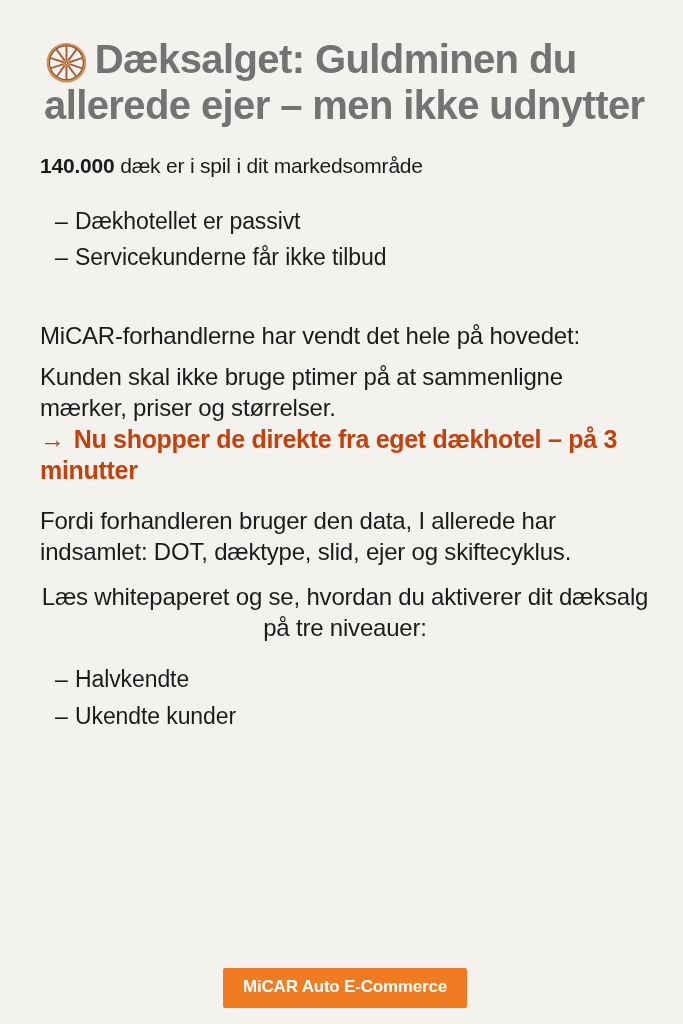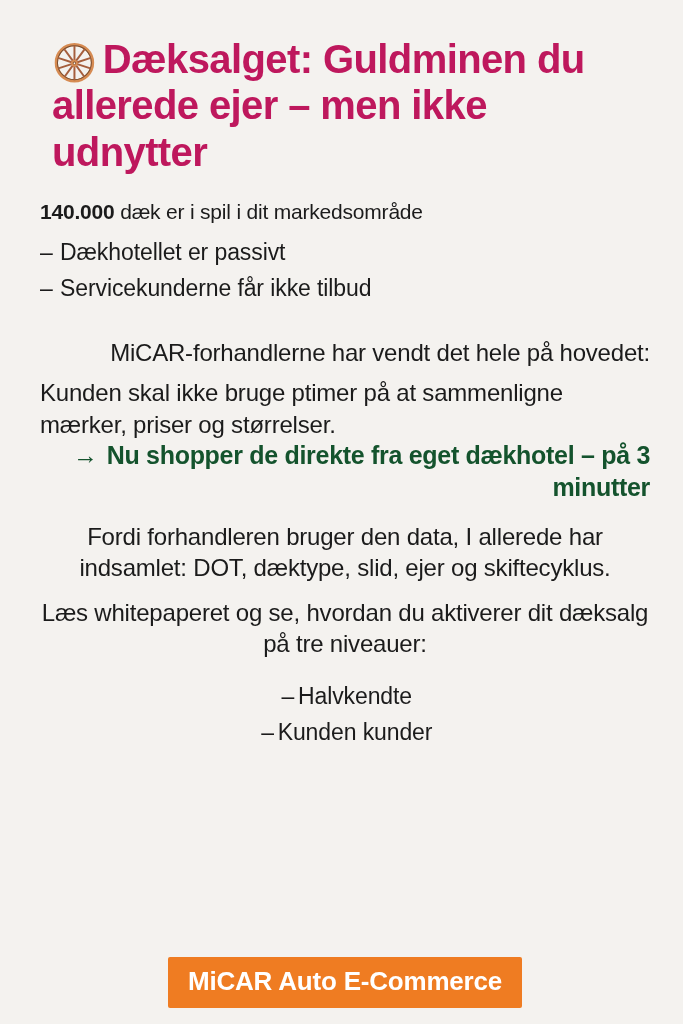--- a/index.html
+++ b/index.html
@@ -26,43 +26,43 @@
     display: flex;
     flex-direction: column;
   }
 
   
   .headline {
     font-size: 40px;
     font-weight: bold;
     line-height: 1.16;
     letter-spacing: -0.6px;
-    margin: 0 0 6px 12px;
-    color: #be185d;
+    margin: 0 0 6px 4px;
+    color: #737373;
   }
   .headline .tire-icon {
     font-size: 36px;
     line-height: 1;
     margin-right: 6px;
     vertical-align: -2px;
     letter-spacing: 0;
   }
 
   
   .lead {
     font-size: 21px;
     line-height: 1.28;
     margin: 18px 0 8px 0;
     letter-spacing: -0.2px;
   }
   .lead .strong { font-weight: bold; }
 
   .dash-list {
     list-style: none;
-    margin: 0;
+    margin: 15px;
     padding: 0;
   }
   .dash-list li {
     font-size: 23px;
     line-height: 1.58;
     letter-spacing: -0.1px;
     white-space: nowrap;
   }
   .dash-list li .dash {
     display: inline-block;
@@ -72,48 +72,48 @@
   .para {
     font-size: 24px;
     line-height: 1.31;
     letter-spacing: -0.2px;
     margin: 0;
   }
   .para.sub {
     margin-top: 9px;
   }
 
-  .block-gap-lg { margin-top: 30px; text-align: right; }
+  .block-gap-lg { margin-top: 30px; }
   .block-gap-md { margin-top: 13px; text-align: center; }
-  .block-gap-sm { margin-top: 18px; text-align: center; }
+  .block-gap-sm { margin-top: 18px; }
 
   
   .callout {
     font-size: 25px;
     font-weight: bold;
     line-height: 1.26;
     letter-spacing: -0.3px;
-    color: #14532d;
+    color: #c2410c;
     margin: 0;
   }
   .callout .arrow-icon {
     margin-right: 9px;
   }
 
   
   .cta-wrap {
     margin-top: auto;
     padding-bottom: 16px;
     display: flex;
     justify-content: center;
   }
   .cta-button {
     background: #ef7c22;
     color: #ffffff;
-    font-size: 26px;
+    font-size: 17px;
     font-weight: bold;
     letter-spacing: -0.2px;
     padding: 9px 20px 11px 20px;
     border: none;
     border-radius: 2px;
     font-family: "Liberation Sans", sans-serif;
     cursor: pointer;
     line-height: 1.2;
     white-space: nowrap;
   }
@@ -142,20 +142,20 @@
   <p class="callout block-gap-lg">
     <span class="arrow-icon">→</span><span>Nu shopper de direkte fra eget dækhotel – på 3 minutter</span>
   </p>
 
   <p class="para block-gap-sm">Fordi forhandleren bruger den data, I allerede har indsamlet: DOT, dæktype, slid, ejer og skiftecyklus.</p>
 
   <p class="para block-gap-md">Læs whitepaperet og se, hvordan du aktiverer dit dæksalg på tre niveauer:</p>
 
   <ul class="dash-list block-gap-sm">
     <li><span class="dash">–</span><span>Halvkendte</span></li>
-    <li><span class="dash">–</span><span>Kunden kunder</span></li>
+    <li><span class="dash">–</span><span>Ukendte kunder</span></li>
   </ul>
 
   <div class="cta-wrap">
     <button class="cta-button">MiCAR Auto E-Commerce</button>
   </div>
 
 </div>
 
 </body></html>

